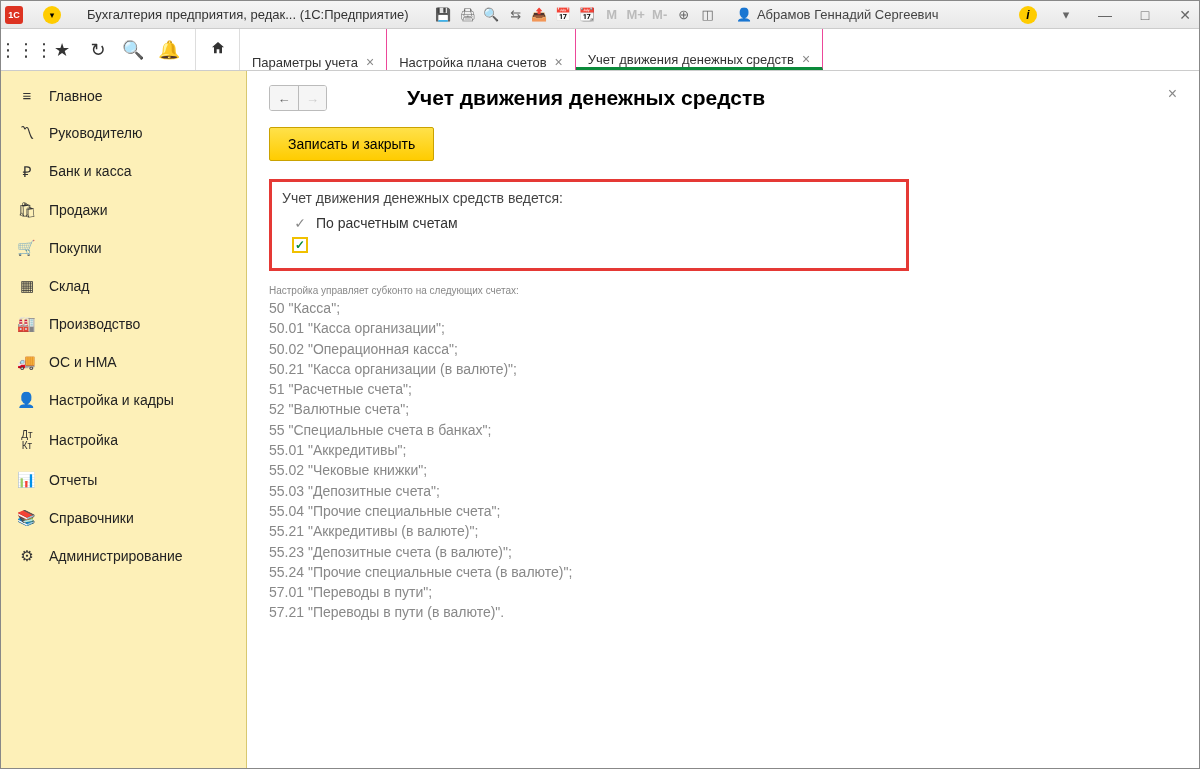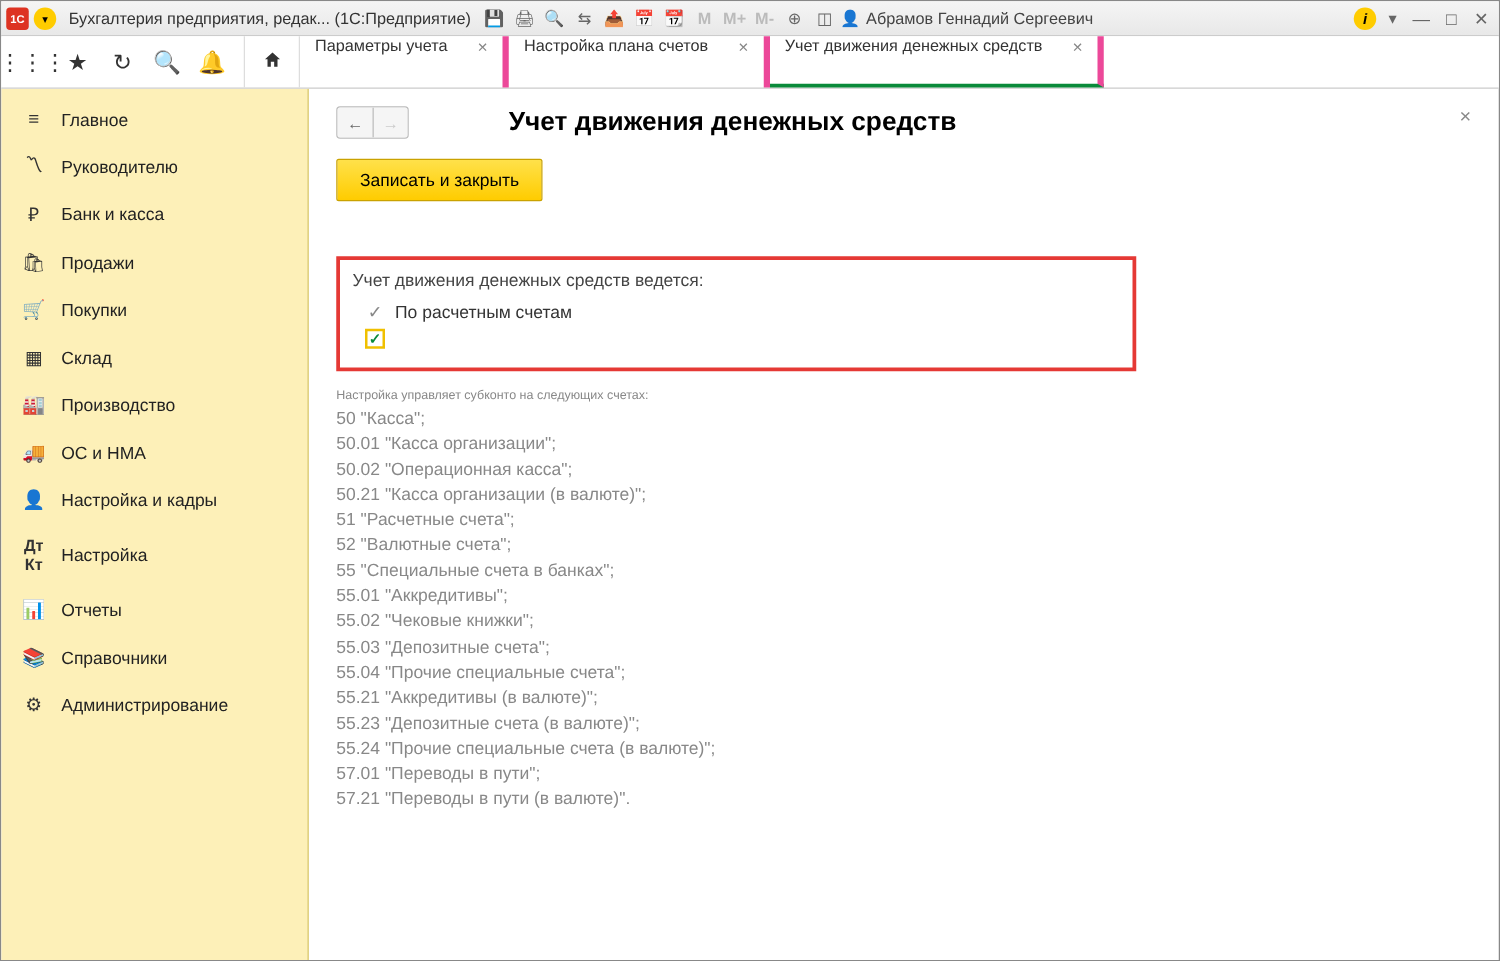--- a/index.html
+++ b/index.html
@@ -1,57 +1,57 @@
 <!DOCTYPE html>
 <html><head>
 <meta charset="utf-8">
 <style>
 * { box-sizing: border-box; margin: 0; padding: 0; }
 body { font-family: Arial, sans-serif; font-size: 13px; background: #fff; }
 .window { width: 1200px; height: 769px; border: 1px solid #888; display: flex; flex-direction: column; background: #fff; }
 
 
-.titlebar { height: 28px; background: linear-gradient(#f5f5f5, #e8e8e8); border-bottom: 1px solid #ccc; display: flex; align-items: center; padding: 0 4px; gap: 4px; }
+.titlebar { height: 28px; background: linear-gradient(#f5f5f5, #e8e8e8); border-bottom: 1px solid #ccc; display: flex; align-items: center; padding: 0 4px; gap: 20px; }
 .titlebar .logo { width: 18px; height: 18px; background: #d32; border-radius: 3px; color: #fff; font-size: 9px; font-weight: bold; display: flex; align-items: center; justify-content: center; }
 .titlebar .dd { width: 18px; height: 18px; background: #fc0; border-radius: 50%; display: flex; align-items: center; justify-content: center; font-size: 9px; }
 .titlebar .title-text { flex: 0 0 auto; margin: 0 6px; color: #333; }
 .titlebar .tb-icons { display: flex; align-items: center; gap: 6px; }
 .tb-icon { width: 18px; height: 18px; display: flex; align-items: center; justify-content: center; color: #666; font-size: 13px; cursor: pointer; }
 .m-gray { color: #bbb; font-weight: bold; }
 .titlebar .spacer { flex: 1; }
 .user { display: flex; align-items: center; gap: 4px; color: #444; }
 .win-btn { width: 20px; height: 18px; display: flex; align-items: center; justify-content: center; color: #666; font-size: 14px; cursor: pointer; }
 .info-icon { width: 18px; height: 18px; background: #fc0; border-radius: 50%; display: flex; align-items: center; justify-content: center; font-weight: bold; font-style: italic; font-size: 12px; }
 
 
 .toolbar { height: 42px; background: #fff; border-bottom: 1px solid #ccc; display: flex; align-items: stretch; }
 .tool-left { display: flex; align-items: center; gap: 14px; padding: 0 14px; border-right: 1px solid #ddd; }
 .tool-ic { width: 22px; height: 22px; display: flex; align-items: center; justify-content: center; font-size: 18px; color: #333; cursor: pointer; }
 .home-tab { width: 44px; display: flex; align-items: center; justify-content: center; border-right: 1px solid #ddd; cursor: pointer; }
-.tab { display: flex; align-items: flex-start; padding: 0 12px; border-right: 5px solid #ec4899; cursor: pointer; gap: 24px; color: #333; position: relative; }
+.tab { display: flex; align-items: flex-end; padding: 0 12px; border-right: 1px solid #ec4899; cursor: pointer; gap: 8px; color: #333; position: relative; }
 .tab.active { border-bottom: 3px solid #0a8a3a; }
 .tab .close { color: #888; font-size: 14px; }
 
 
 .body { flex: 1; display: flex; overflow: hidden; }
 .sidebar { width: 246px; background: #fdf0b8; border-right: 1px solid #d8c870; padding: 6px 0; overflow-y: auto; }
 .side-item { display: flex; align-items: center; gap: 12px; padding: 10px 16px; color: #222; cursor: pointer; font-size: 14px; }
 .side-item .si-icon { width: 20px; text-align: center; font-size: 15px; color: #333; }
 
 .main { flex: 1; padding: 14px 22px; overflow-y: auto; position: relative; }
 .main-head { display: flex; align-items: center; margin-bottom: 16px; }
 .nav-btns { display: flex; border: 1px solid #bbb; border-radius: 3px; overflow: hidden; }
 .nav-btn { width: 28px; height: 24px; display: flex; align-items: center; justify-content: center; background: #f5f5f5; cursor: pointer; color: #666; }
 .nav-btn + .nav-btn { border-left: 1px solid #bbb; }
 .page-title { font-size: 21px; font-weight: bold; margin-left: 80px; }
 .close-page { position: absolute; right: 22px; top: 14px; font-size: 16px; color: #888; cursor: pointer; }
 
 .save-btn { background: linear-gradient(#ffe14a, #ffcc00); border: 1px solid #caa200; padding: 8px 18px; font-weight: normal; font-size: 14px; border-radius: 2px; cursor: pointer; margin-bottom: 18px; }
 
-.highlight-box { border: 3px solid #e53935; padding: 8px 10px 12px; margin-bottom: 14px; width: 640px; margin-top: 26px; }
+.highlight-box { border: 3px solid #e53935; padding: 8px 10px 12px; margin-bottom: 14px; width: 640px; }
 .hb-title { color: #444; margin-bottom: 6px; font-size: 14px; }
 .hb-row { display: flex; align-items: center; gap: 8px; padding: 3px 0 3px 10px; font-size: 14px; color: #333; }
 .hb-check { width: 16px; height: 16px; border: 1px solid #888; display: flex; align-items: center; justify-content: center; font-size: 12px; }
 .hb-check.checked { border: 2px solid #f0c000; color: #0a8a3a; font-weight: bold; background: #fff; }
 .hb-fixed { color: #888; width: 16px; text-align: center; }
 
 .desc-title { color: #888; font-size: 10px; margin-bottom: 2px; }
 .acc-line { color: #888; font-size: 14px; line-height: 1.45; }
 
 svg { width: 16px; height: 16px; }
@@ -152,21 +152,21 @@
         </div>
       <div class="side-item">
           <span class="si-icon">🚚</span>
           <span>ОС и НМА</span>
         </div>
       <div class="side-item">
           <span class="si-icon">👤</span>
           <span>Настройка и кадры</span>
         </div>
       <div class="side-item">
-          <span class="si-icon" style="font-size:13px;font-weight:bold">Дт<br>Кт</span>
+          <span class="si-icon" style="font-size:10px;font-weight:normal">Дт<br>Кт</span>
           <span>Настройка</span>
         </div>
       <div class="side-item">
           <span class="si-icon">📊</span>
           <span>Отчеты</span>
         </div>
       <div class="side-item">
           <span class="si-icon">📚</span>
           <span>Справочники</span>
         </div>

